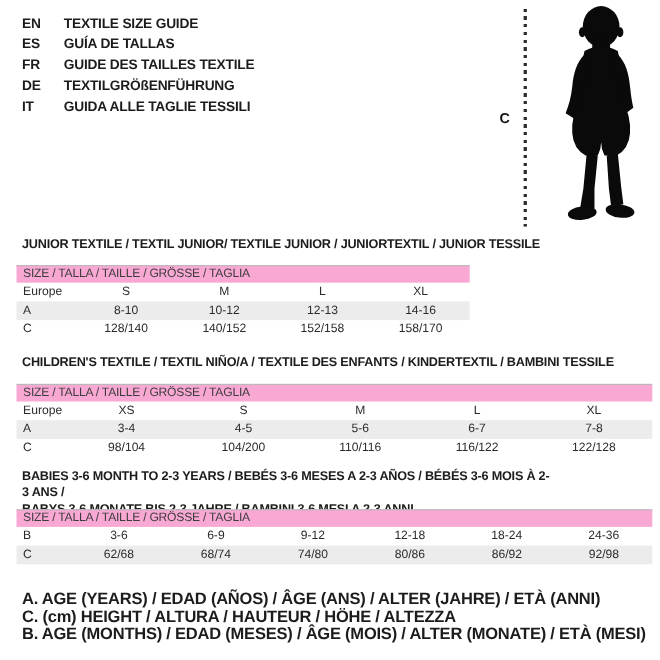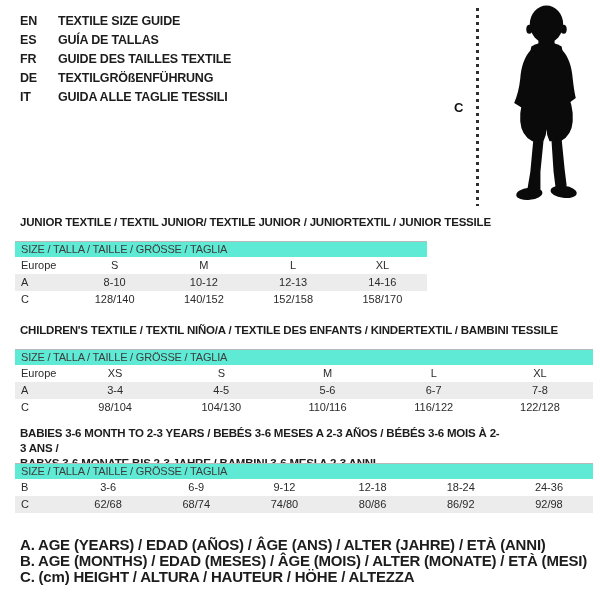--- a/index.html
+++ b/index.html
@@ -21,21 +21,21 @@
   #figure-block svg { position:absolute; left:50px; top:2px; }
 
   
   .sec-title { font-size:11.5px; font-weight:700; color:#1c1c1c; letter-spacing:-0.2px;
                line-height:15px; white-space:pre-line; }
   #sec1-title { left:20px; top:215px; }
   #sec2-title { left:20px; top:323px; }
   #sec3-title { left:20px; top:426px; width:480px; }
 
   
-  .size-bar { background:#5eead4; border-top:1px solid #b9b9b9; height:16px; line-height:15px;
+  .size-bar { background:#f9a8d4; border-top:1px solid #b9b9b9; height:16px; line-height:15px;
               font-size:11px; color:#3d3d3d; padding-left:6px; letter-spacing:-0.2px; }
   .trow { display:flex; height:17px; line-height:17px; font-size:11px; color:#2b2b2b; }
   .trow.shade { background:#ececec; }
   .tlabel { padding-left:6px; text-align:left; }
   .tcell { flex:1; text-align:center; }
 
   .t1 { width:412px; } .t1 .tlabel { width:55px; }
   .t2 { width:578px; } .t2 .tlabel { width:47px; }
   .t3 { width:578px; } .t3 .tlabel { width:49px; }
 
@@ -136,21 +136,21 @@
     <span class="tlabel">A</span>
     <span class="tcell">3-4</span>
     <span class="tcell">4-5</span>
     <span class="tcell">5-6</span>
     <span class="tcell">6-7</span>
     <span class="tcell">7-8</span>
   </div>
   <div class="trow">
     <span class="tlabel">C</span>
     <span class="tcell">98/104</span>
-    <span class="tcell">104/130</span>
+    <span class="tcell">104/200</span>
     <span class="tcell">110/116</span>
     <span class="tcell">116/122</span>
     <span class="tcell">122/128</span>
   </div>
 </div>
 
 <div class="abs sec-title" id="sec3-title">BABIES 3-6 MONTH TO 2-3 YEARS / BEBÉS 3-6 MESES A 2-3 AÑOS / BÉBÉS 3-6 MOIS À 2-3 ANS /
 BABYS 3-6 MONATE BIS 2-3 JAHRE / BAMBINI 3-6 MESI A 2-3 ANNI</div>
 <div class="abs t3" id="table3">
   <div class="size-bar">SIZE / TALLA / TAILLE / GRÖSSE / TAGLIA</div>
@@ -169,15 +169,15 @@
     <span class="tcell">68/74</span>
     <span class="tcell">74/80</span>
     <span class="tcell">80/86</span>
     <span class="tcell">86/92</span>
     <span class="tcell">92/98</span>
   </div>
 </div>
 
 <div class="abs" id="footnotes">
   <div class="footnote">A. AGE (YEARS) / EDAD (AÑOS) / ÂGE (ANS) / ALTER (JAHRE) / ETÀ (ANNI)</div>
+  <div class="footnote">C. (cm) HEIGHT / ALTURA / HAUTEUR / HÖHE / ALTEZZA</div>
   <div class="footnote">B. AGE (MONTHS) / EDAD (MESES) / ÂGE (MOIS) / ALTER (MONATE) / ETÀ (MESI)</div>
-  <div class="footnote">C. (cm) HEIGHT / ALTURA / HAUTEUR / HÖHE / ALTEZZA</div>
 </div>
 
 </body></html>

